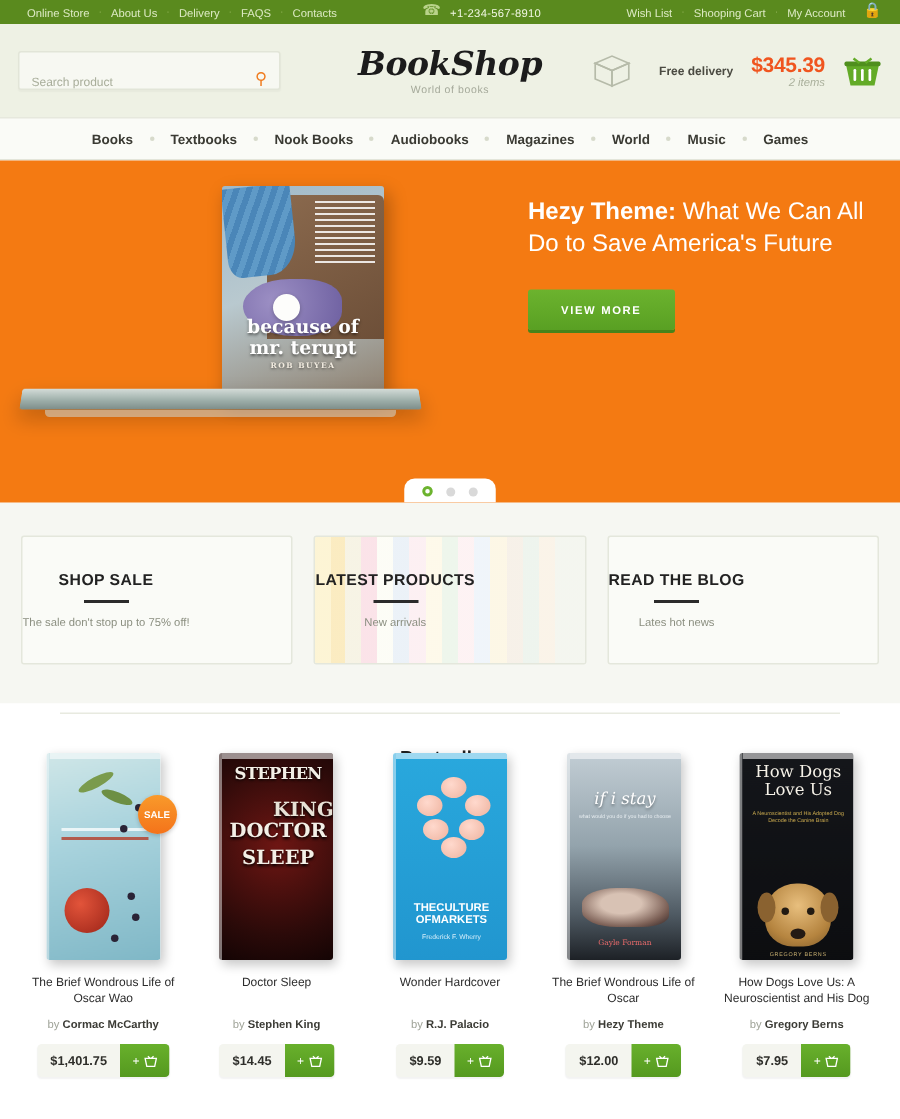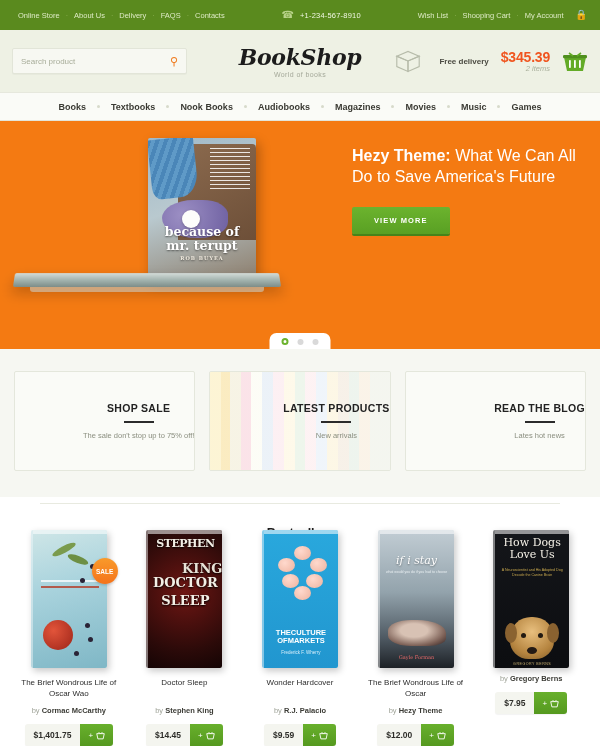--- a/index.html
+++ b/index.html
@@ -5,21 +5,21 @@
   * { box-sizing: border-box; margin: 0; padding: 0; }
   html, body {
     width: 600px; height: 746px;
     font-family: "Liberation Sans", sans-serif;
     background: #ffffff;
     overflow: hidden;
   }
 
   
   .topbar {
-    height: 30px;
+    height: 16px;
     background: #5a8a1e;
     display: flex;
     align-items: center;
     color: #e9f3d8;
     font-size: 7.5px;
     padding: 0 12px;
     gap: 20px;
   }
   .topbar-left, .topbar-right { display: flex; align-items: center; gap: 0; }
   .topbar-left { flex: 0 0 auto; }
@@ -38,21 +38,21 @@
     display: flex;
     align-items: center;
     padding: 0 12px;
     position: relative;
   }
   .search-wrap {
     width: 175px; height: 26px;
     background: #f7f8f2;
     border: 1px solid #e2e5d8;
     border-radius: 2px;
-    display: flex; align-items: center;
+    display: flex; align-items: flex-end;
     padding: 0 8px;
     box-shadow: 0 1px 1px rgba(0,0,0,.03);
   }
   .search-input {
     flex: 1; border: none; outline: none; background: transparent;
     font-size: 8px; color: #9aa08c;
     font-family: "Liberation Sans", sans-serif;
   }
   .search-input::placeholder { color: #a8ad9a; }
   .search-icon { color: #f07c20; font-size: 11px; line-height: 1; }
@@ -164,23 +164,23 @@
   }
   .dot { width: 6px; height: 6px; border-radius: 50%; background: #d9d9d9; }
   .dot.active { background: #fff; border: 2px solid #6cb32e; width: 7px; height: 7px; }
 
   
   .promos {
     background: #f6f7f2; padding: 22px 14px 26px;
     display: flex; gap: 14px;
   }
   .promo {
-    flex: 1; height: 100px; background: #fafbf7;
+    flex: 1; height: 86px; background: #fafbf7;
     border: 1px solid #e4e7dc; border-radius: 2px;
-    display: flex; flex-direction: column; align-items: flex-end; justify-content: center;
+    display: flex; flex-direction: column; align-items: flex-start; justify-content: center;
     position: relative; overflow: hidden;
   }
   .promo.books-bg::before {
     content: ""; position: absolute; inset: 0;
     background:
       linear-gradient(to right,
       #fdf3cf 0 6%, #fbe9b8 6% 11%, #f6f2e2 11% 17%, #fbdfe6 17% 23%,
       #fdfdf6 23% 29%, #e9f0f8 29% 35%, #fdeef2 35% 41%, #fff9e8 41% 47%,
       #ecf5ea 47% 53%, #fef1f3 53% 59%, #eef4fb 59% 65%, #fdf6e3 65% 71%,
       #f6efe6 71% 77%, #ecf3ec 77% 83%, #faf2e6 83% 89%, #f3f5ee 89% 100%);
@@ -334,21 +334,21 @@
   <a class="nav-item" href="#">Books</a>
   <span class="nav-dot"></span>
   <a class="nav-item" href="#">Textbooks</a>
   <span class="nav-dot"></span>
   <a class="nav-item" href="#">Nook Books</a>
   <span class="nav-dot"></span>
   <a class="nav-item" href="#">Audiobooks</a>
   <span class="nav-dot"></span>
   <a class="nav-item" href="#">Magazines</a>
   <span class="nav-dot"></span>
-  <a class="nav-item" href="#">Movies</a>
+  <a class="nav-item" href="#">World</a>
   <span class="nav-dot"></span>
   <a class="nav-item" href="#">Music</a>
   <span class="nav-dot"></span>
   <a class="nav-item" href="#">Games</a>
 </nav>
 
 <section class="hero">
   <div class="hero-book">
     <div class="bk-sweater"></div>
     <div class="bk-scarf"></div>
@@ -521,20 +521,21 @@
           <div class="spine-top"></div>
           <div class="hd">How Dogs Love Us</div>
           <div class="hsub">A Neuroscientist and His Adopted Dog Decode the Canine Brain</div>
           <div class="dog"></div>
           <div class="eye" style="left:26px"></div>
           <div class="eye" style="right:26px"></div>
           <div class="nose"></div>
           <div class="bn">GREGORY BERNS</div>
         </div>
       </div>
+      <div class="p-name">How Dogs Love Us: A Neuroscientist and His Dog</div>
       <div class="p-author"><span>by </span><b>Gregory Berns</b></div>
       <div class="p-buy">
         <span class="p-price">$7.95</span>
         <button class="p-add">
           <span>+</span>
           <svg width="9" height="9" viewBox="0 0 24 24">
               <path d="M2 7h20l-3 14H5Z" fill="none" stroke="#fff" stroke-width="2.4"></path>
               <path d="M7 3l4 4M17 3l-4 4" stroke="#fff" stroke-width="2.4" fill="none"></path>
             </svg>
         </button>

